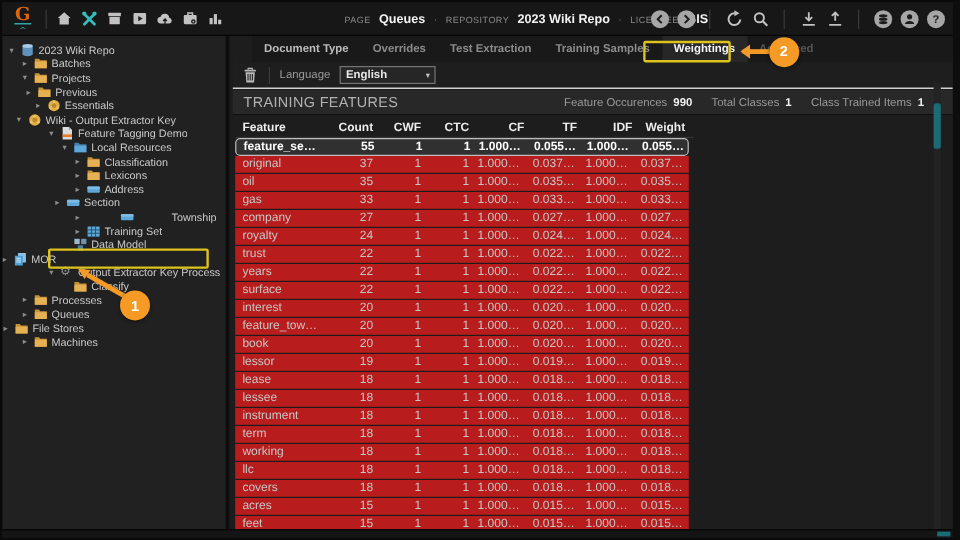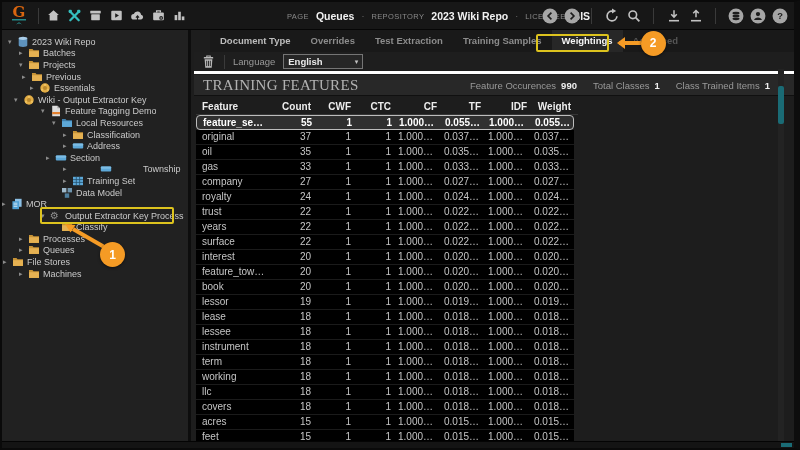--- a/index.html
+++ b/index.html
@@ -32,39 +32,39 @@
   .ticon .uicon{font-size:10px;line-height:10px;color:#8f8f8f;}
   .tlabel{overflow:hidden;text-overflow:ellipsis;}
   
   .main{position:absolute;left:192px;top:28px;right:0;bottom:7px;background:#1d1d1d;}
   .tabbar{position:absolute;left:16px;top:0;right:0;height:22px;background:#191919;display:flex;align-items:flex-start;}
   .tab{padding:0 10px;line-height:22px;font-size:9.5px;font-weight:bold;color:#8c8c8c;cursor:pointer;white-space:nowrap;}
   .tab.bright{color:#bcbcbc;}
   .tab.active{color:#f5f5f5;background:#272727;}
   .tab.dimmed{color:#565656;}
   .toolbar{position:absolute;left:0;top:22px;right:0;height:22px;background:#1e1e1e;
-    border-bottom:3px solid #ffffff;display:flex;align-items:center;padding-left:7px;}
+    border-bottom:1px solid #ffffff;display:flex;align-items:center;padding-left:7px;}
   .trash{width:15px;height:15px;cursor:pointer;}
   .tool-div{width:1px;height:14px;background:#3a3a3a;margin:0 8px;}
   .lang-label{font-size:9.5px;color:#9a9a9a;margin-right:8px;}
   .lang-select{width:80px;height:15px;background:#262626;border:1px solid #757575;color:#e9e9e9;
     font-size:9.5px;font-weight:bold;display:flex;align-items:center;padding:0 4px;cursor:pointer;}
   .lang-select .chev{margin-left:auto;font-size:7px;color:#c2c2c2;}
   .section-header{position:absolute;left:0;top:45px;right:0;height:21px;background:#282828;
     border-bottom:1px solid #101010;display:flex;align-items:center;padding:0 24px 0 9px;}
-  .section-title{font-size:15px;color:#b2b2b2;letter-spacing:.3px;font-family:Liberation Serif, serif;}
+  .section-title{font-size:12px;color:#b2b2b2;letter-spacing:.3px;}
   .stats{margin-left:auto;display:flex;gap:16px;}
   .stat{display:flex;align-items:center;gap:5px;font-size:9.5px;}
   .stat .sl{color:#9a9a9a;} .stat .sv{color:#f0f0f0;font-weight:bold;}
   .content{position:absolute;left:0;top:66px;right:0;bottom:0;}
   .dtable{position:absolute;left:2px;top:2px;width:378px;}
   .thead,.trow{display:grid;grid-template-columns:78px 44px 40px 40px 46px 44px 46px 44px;}
   .thead{height:17px;line-height:17px;font-size:10px;font-weight:bold;color:#ededed;}
   .thead .cell{border-bottom:1px solid #353535;}
-  .trow{height:15px;line-height:14px;font-size:10px;color:#c6c6c6;background:#000000;border-bottom:1px solid #1b1b1b;cursor:pointer;}
+  .trow{height:15px;line-height:14px;font-size:10px;color:#c6c6c6;background:#b91c1c;border-bottom:1px solid #1b1b1b;cursor:pointer;}
   .cell{padding-right:7px;text-align:right;overflow:hidden;text-overflow:ellipsis;white-space:nowrap;}
   .cell.c0{padding-left:6px;text-align:left;}
   .trow.selected{background:#303030;border:1px solid #bdbdbd;border-radius:4px;color:#ffffff;font-weight:bold;}
   
   .vscroll{position:absolute;right:10px;top:67px;width:6px;height:372px;background:#232323;}
   .vscroll .thumb{position:absolute;left:0;top:17px;width:6px;height:38px;background:#1a6b75;border-radius:2px;cursor:pointer;}
   .bottombar{position:absolute;left:0;bottom:0;width:100%;height:7px;background:#141414;border-top:1px solid #040404;}
   .hthumb{position:absolute;right:2px;bottom:1px;width:11px;height:4px;background:#1a6b75;}
   
   .ann-box{position:absolute;border:2px solid #ddc31e;border-radius:2px;z-index:9;pointer-events:none;}
@@ -306,20 +306,30 @@
             <path d="M1 2h3.5l1 1.3H11v6.6H1z" fill="#c79336"></path>
             <path d="M1 4.2h10v5.7H1z" fill="#e5b152"></path>
           </svg>
         </span>
         <span class="tlabel">Classification</span>
       </div>
       <div class="tree-item" style="padding-left: 61px;">
         <span class="exp">▸</span>
         <span class="ticon">
           <svg viewBox="0 0 12 12">
+            <path d="M1 2h3.5l1 1.3H11v6.6H1z" fill="#c79336"></path>
+            <path d="M1 4.2h10v5.7H1z" fill="#e5b152"></path>
+          </svg>
+        </span>
+        <span class="tlabel">Lexicons</span>
+      </div>
+      <div class="tree-item" style="padding-left: 61px;">
+        <span class="exp">▸</span>
+        <span class="ticon">
+          <svg viewBox="0 0 12 12">
             <rect x=".8" y="3.4" width="10.4" height="5.2" rx="1" fill="#5da8d8"></rect>
             <rect x=".8" y="3.4" width="10.4" height="2.3" rx="1" fill="#7cbce4"></rect>
           </svg>
         </span>
         <span class="tlabel">Address</span>
       </div>
       <div class="tree-item" style="padding-left: 44px;">
         <span class="exp">▸</span>
         <span class="ticon">
           <svg viewBox="0 0 12 12">

